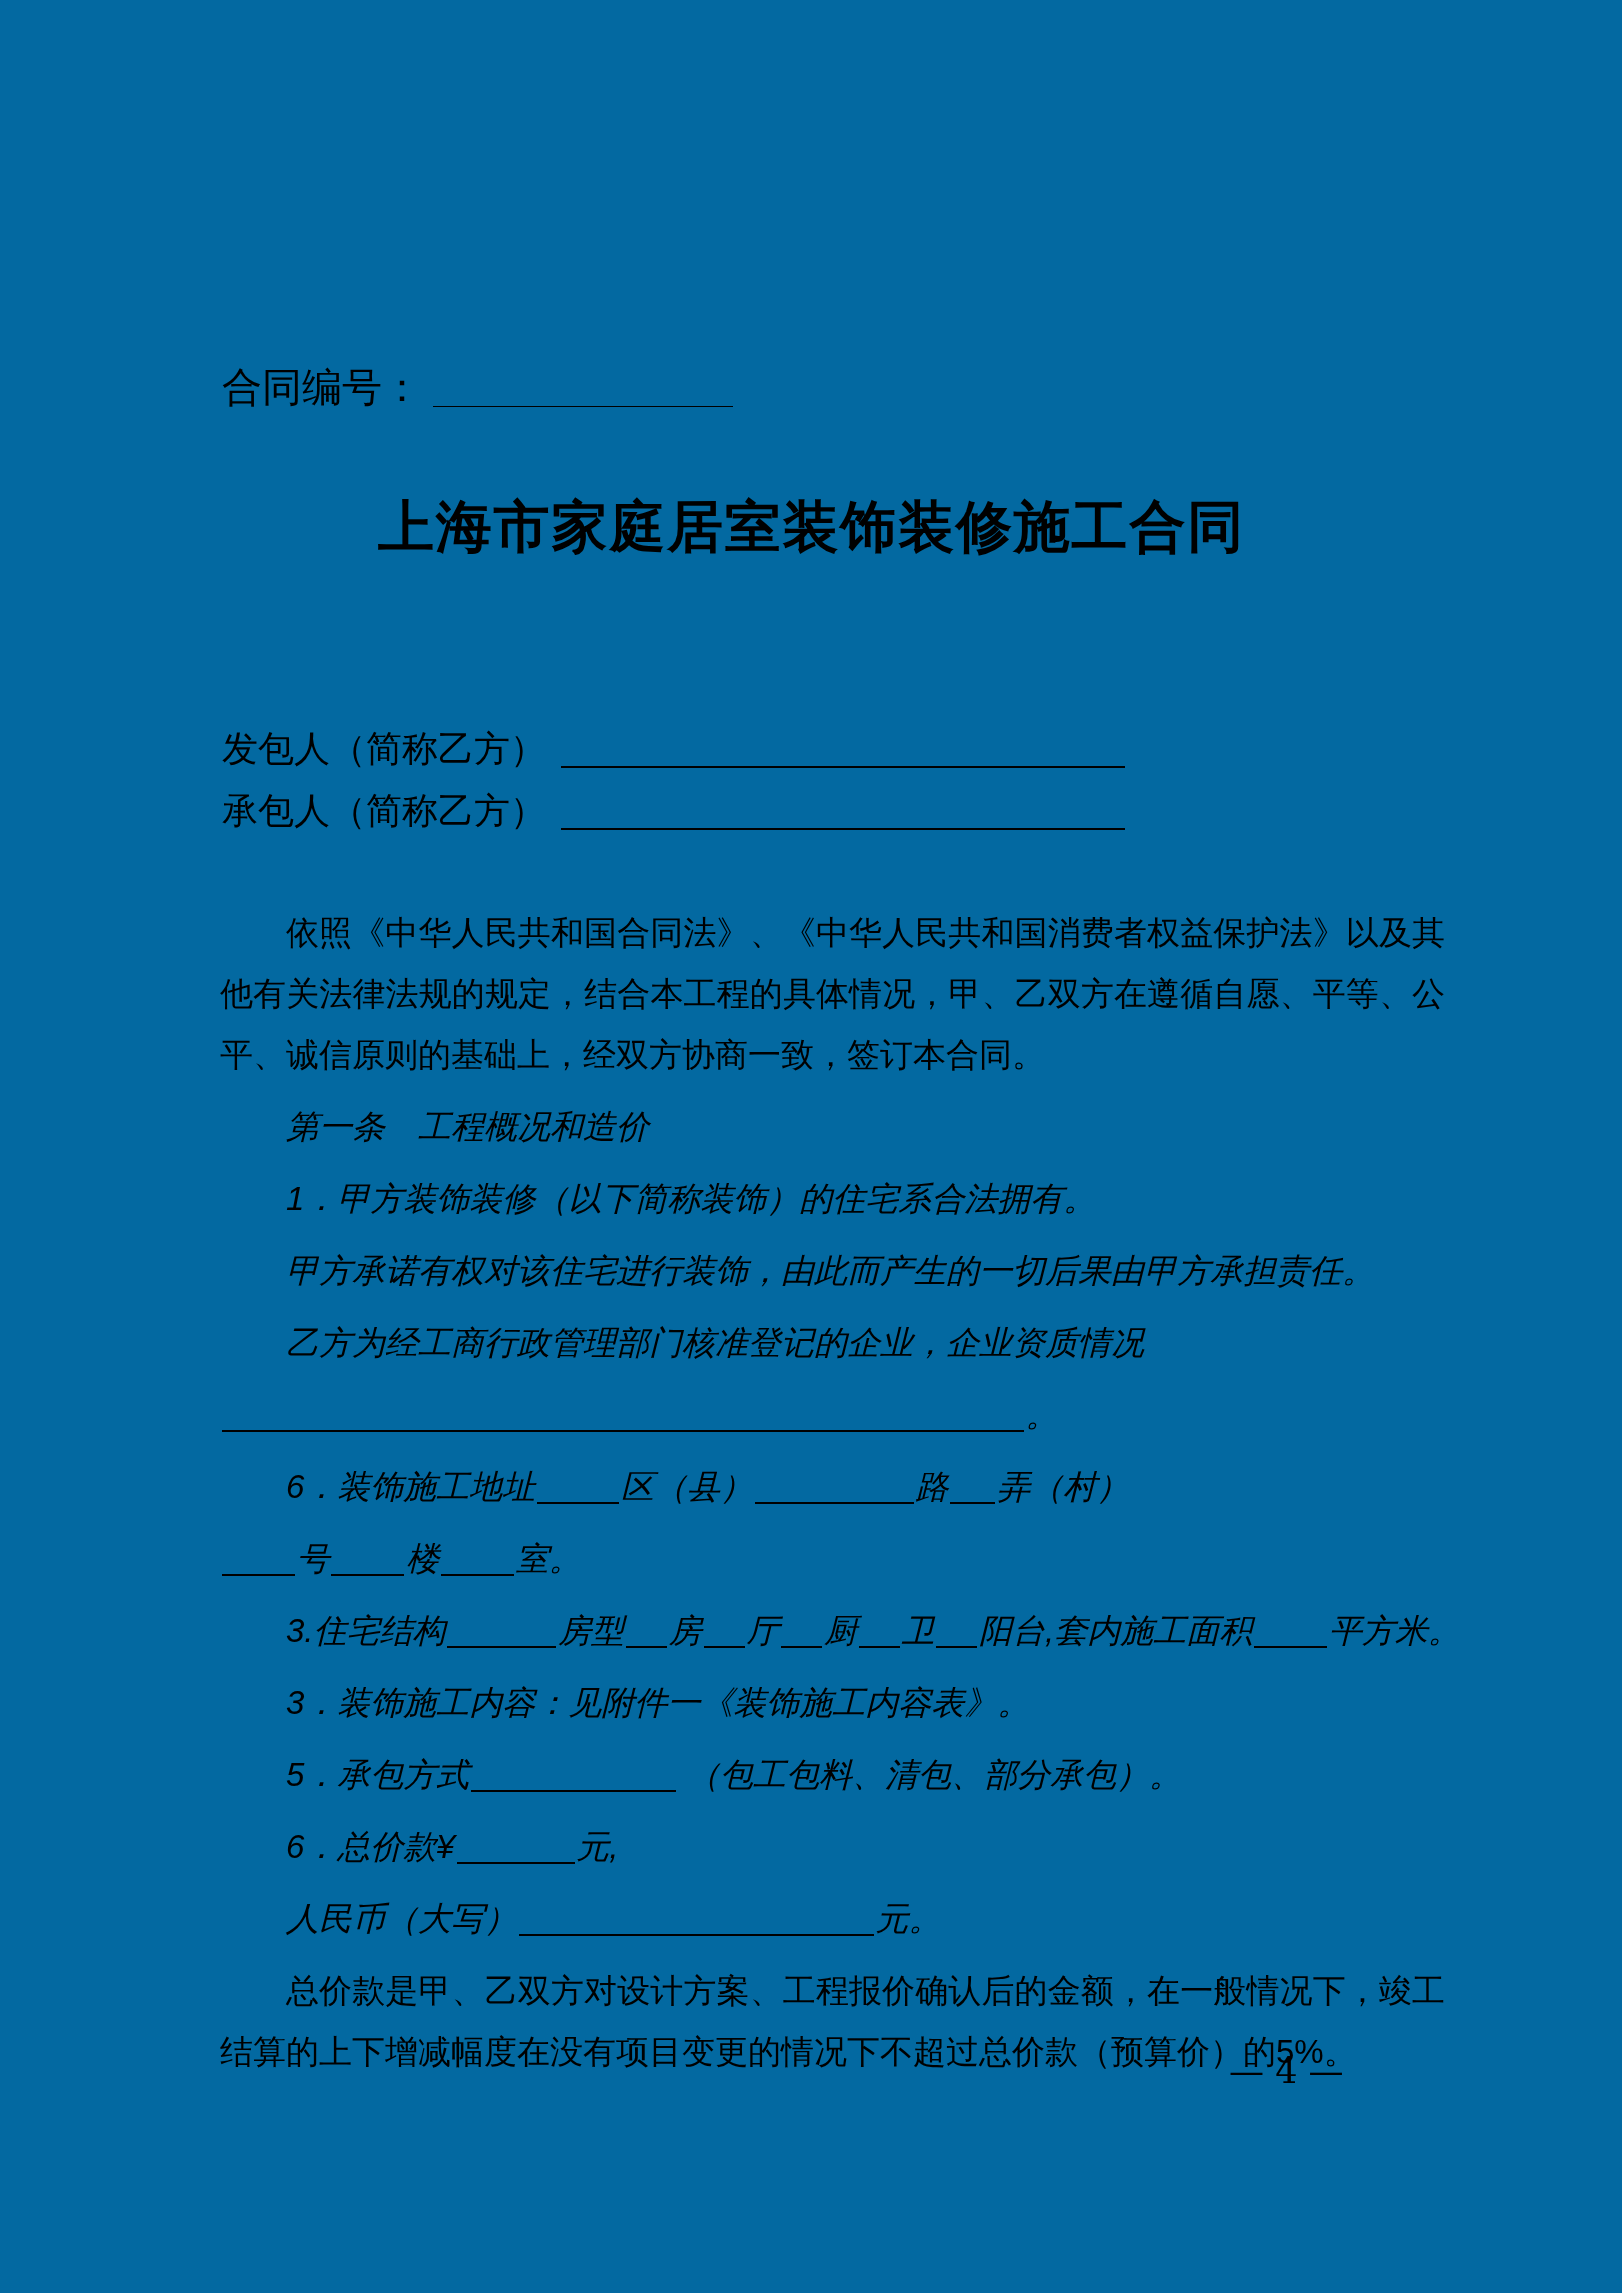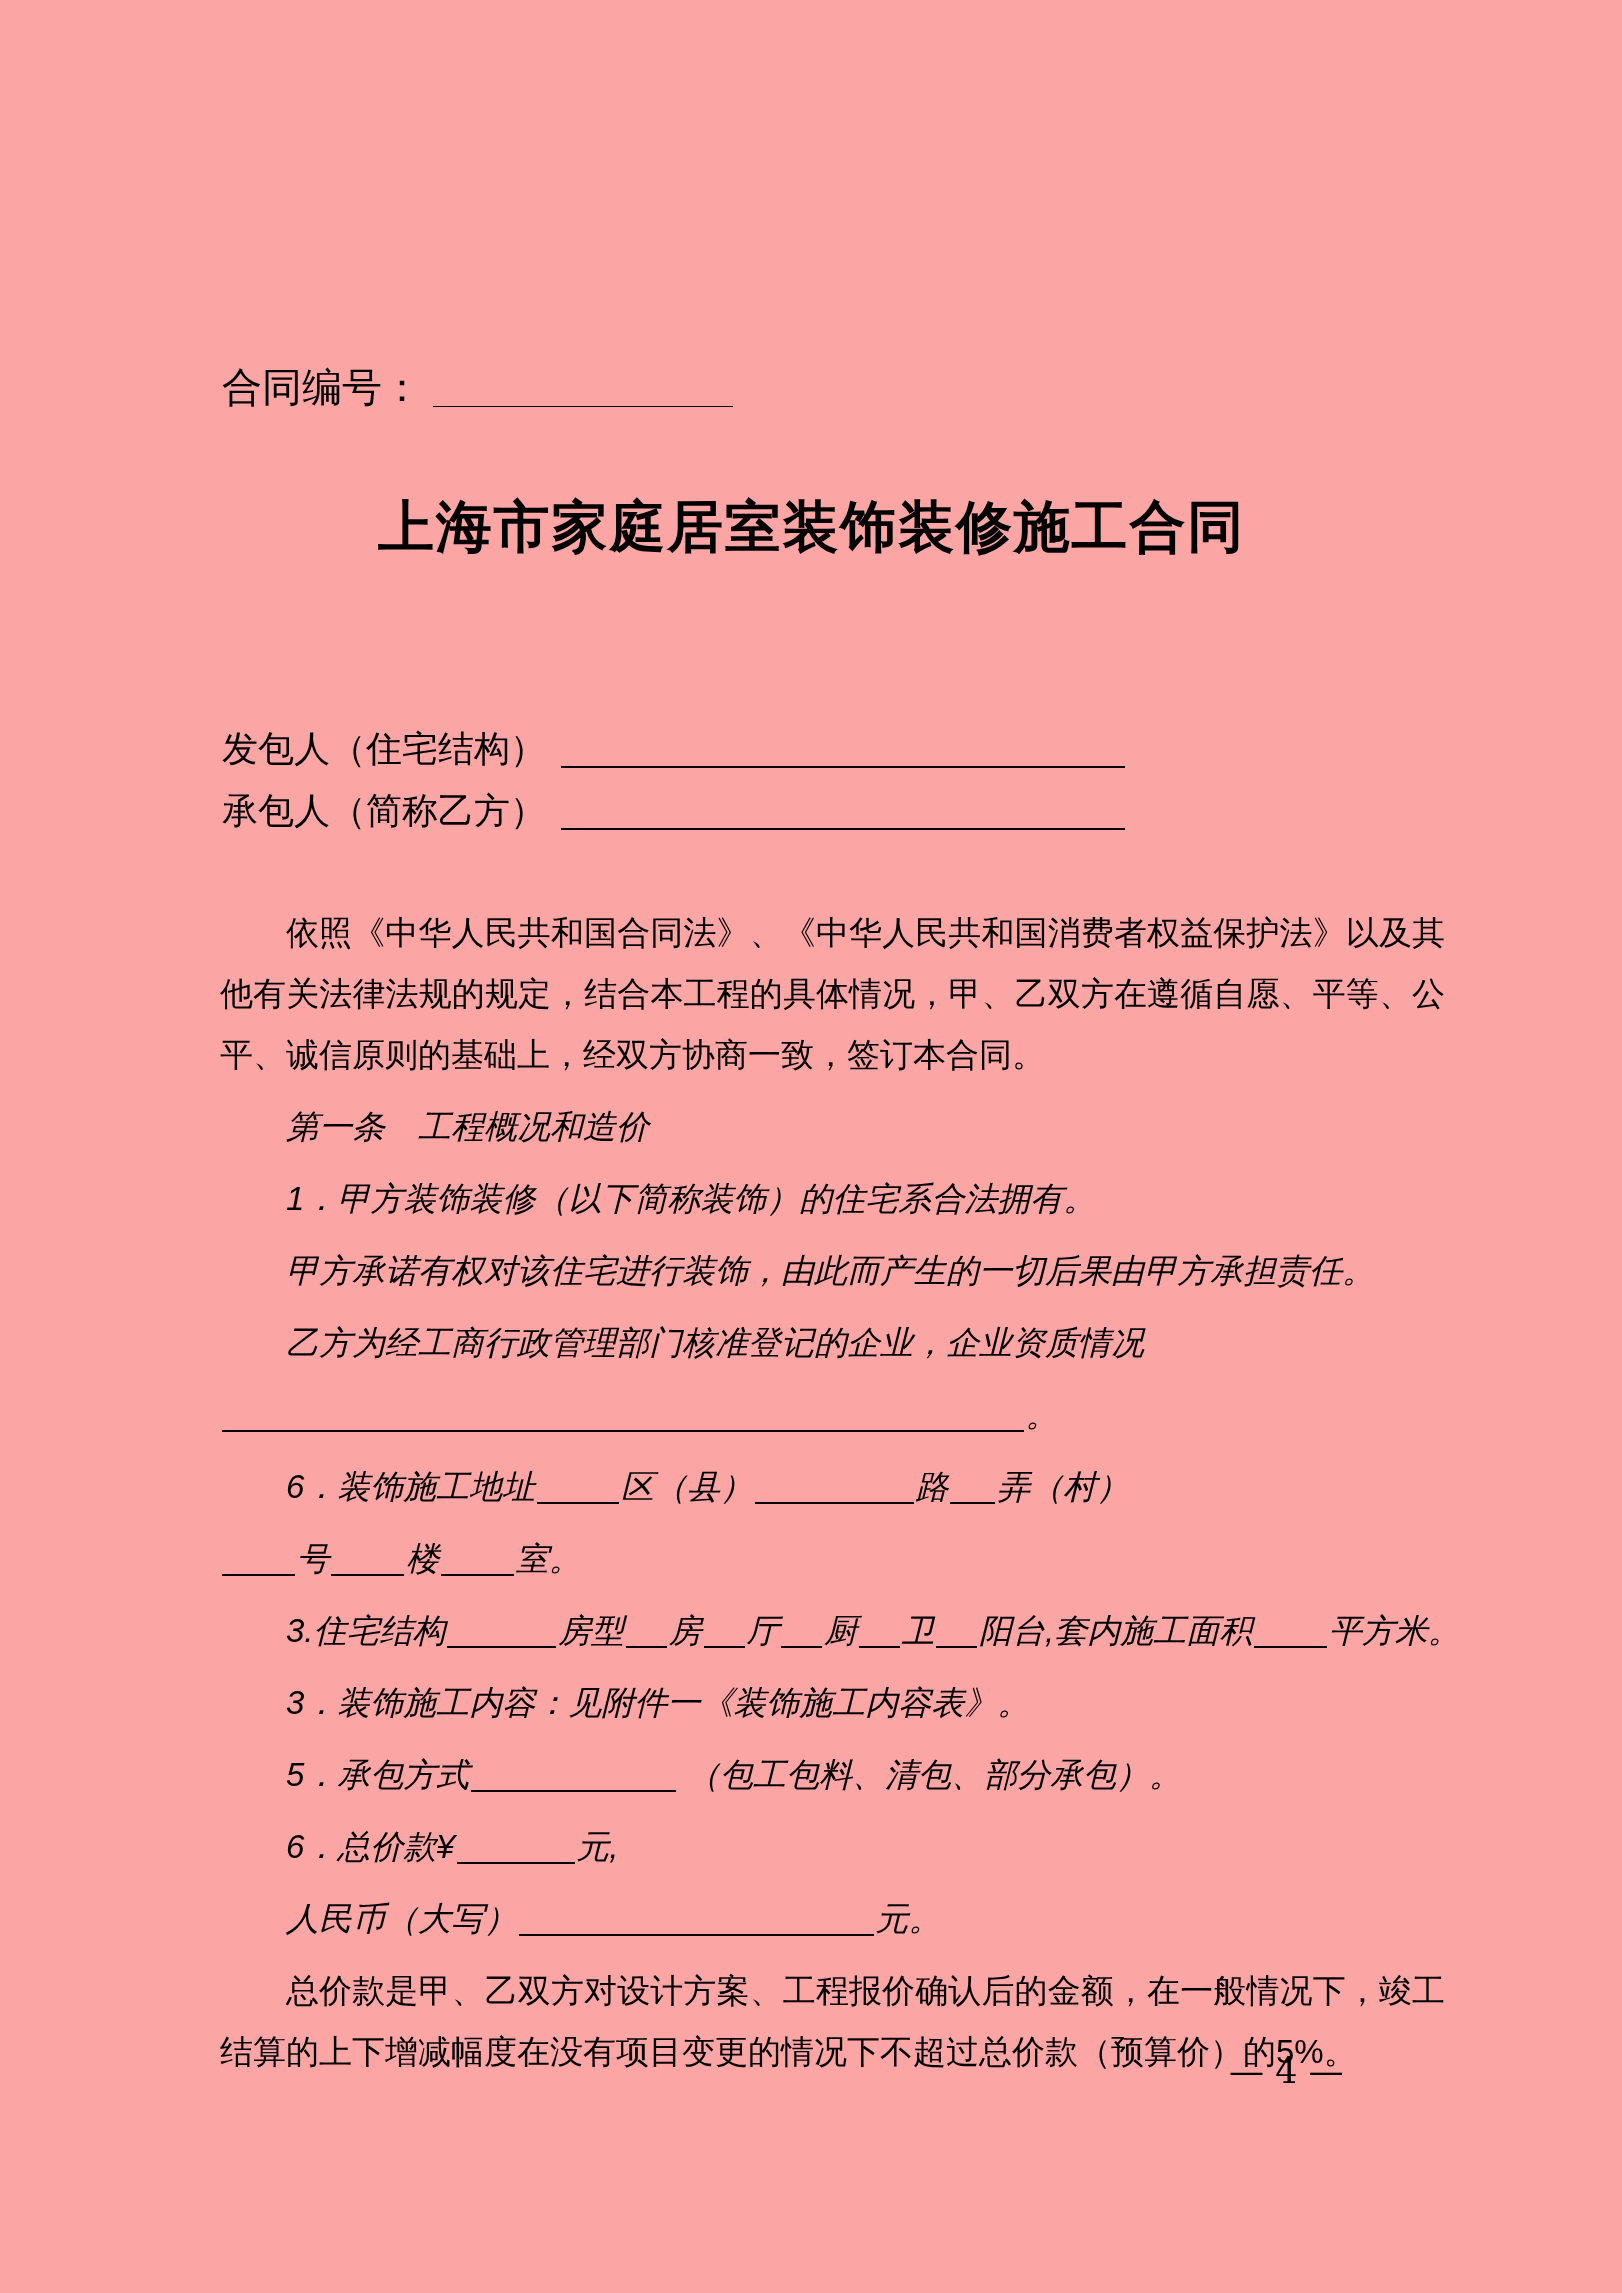--- a/index.html
+++ b/index.html
@@ -4,21 +4,21 @@
 <style>
   html, body { margin: 0; padding: 0; }
   body {
     width: 1623px; height: 2294px;
     background: #ffffff;
     color: #000000;
     font-family: "Liberation Sans", sans-serif;
     position: relative;
     overflow: hidden;
   }
-  .page { position: absolute; inset: 0; background: #fca5a5; }
+  .page { position: absolute; inset: 0; background: #0369a1; }
 
   
   .contract-no {
     position: absolute; left: 222px; top: 365px;
     font-family: "DejaVu Serif", serif;
     font-size: 40px; line-height: 45px;
     white-space: nowrap;
   }
   .contract-no .blank { border-bottom-width: 1.8px; vertical-align: -5.5px; margin-left: 11px; }
 
@@ -74,21 +74,21 @@
 <div class="page">
 
   <div class="contract-no">
     <span>合同编号：</span><span class="blank" style="width: 300px;"></span>
   </div>
 
   <h1 class="title">上海市家庭居室装饰装修施工合同</h1>
 
 
   <div class="parties" id="parties">
-      <div class="party-row"><span>发包人（住宅结构）</span><span class="blank" style="width: 564px;"></span></div>
+      <div class="party-row"><span>发包人（简称乙方）</span><span class="blank" style="width: 564px;"></span></div>
       <div class="party-row"><span>承包人（简称乙方）</span><span class="blank" style="width: 564px;"></span></div>
     </div>
 
   <div class="body-block" id="body-block">
       <p class="indent justify "><span>依照《中华人民共和国合同法》、《中华人民共和国消费者权益保护法》以及其他有关法律法规的规定，结合本工程的具体情况，甲、乙双方在遵循自愿、平等、公平、诚信原则的基础上，经双方协商一致，签订本合同。</span></p>
       <p class="indent oneline"><span>第一条　工程概况和造价</span></p>
       <p class="indent oneline"><span>1．甲方装饰装修（以下简称装饰）的住宅系合法拥有。</span></p>
       <p class="indent oneline"><span>甲方承诺有权对该住宅进行装饰，由此而产生的一切后果由甲方承担责任。</span></p>
       <p class="indent oneline"><span>乙方为经工商行政管理部门核准登记的企业，企业资质情况</span></p>
       <p class="oneline"><span class="blank" style="width: 802px;"></span><span>。</span></p>

